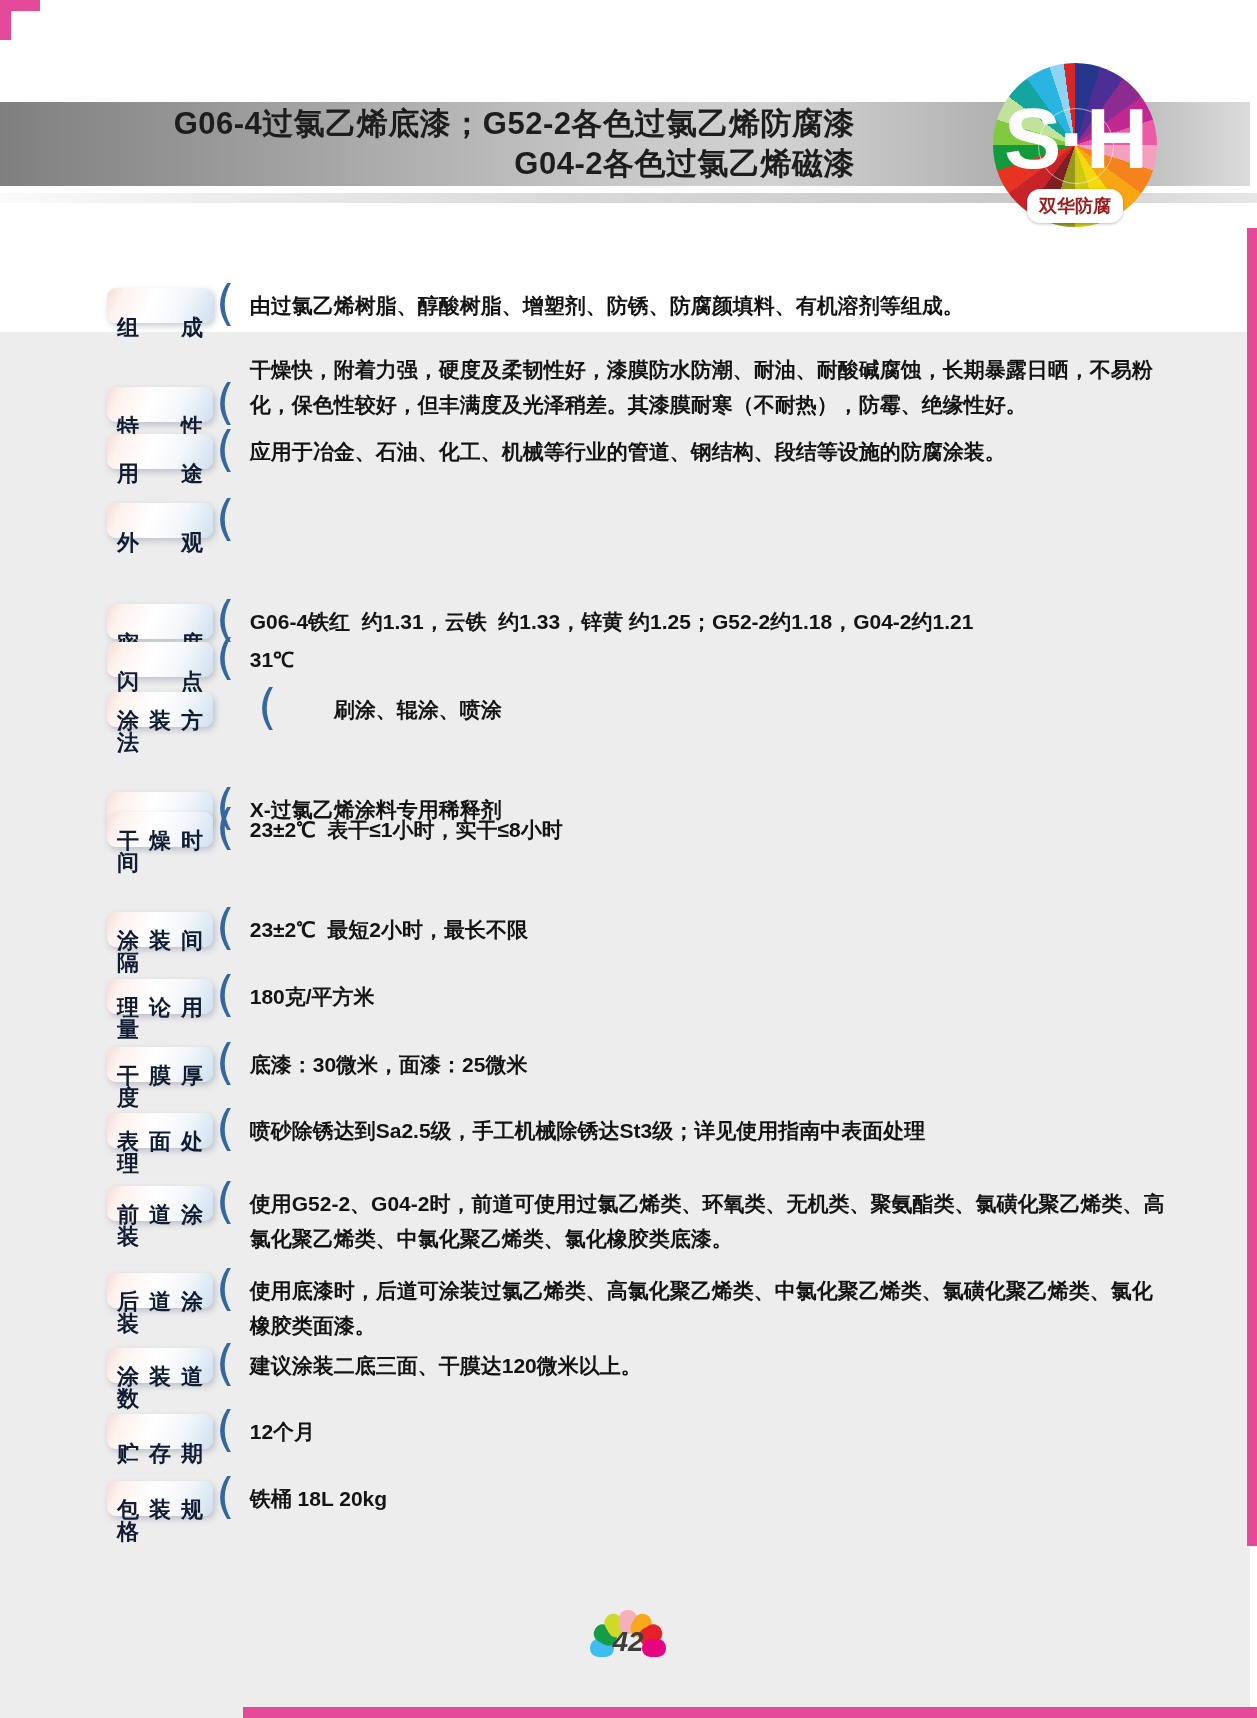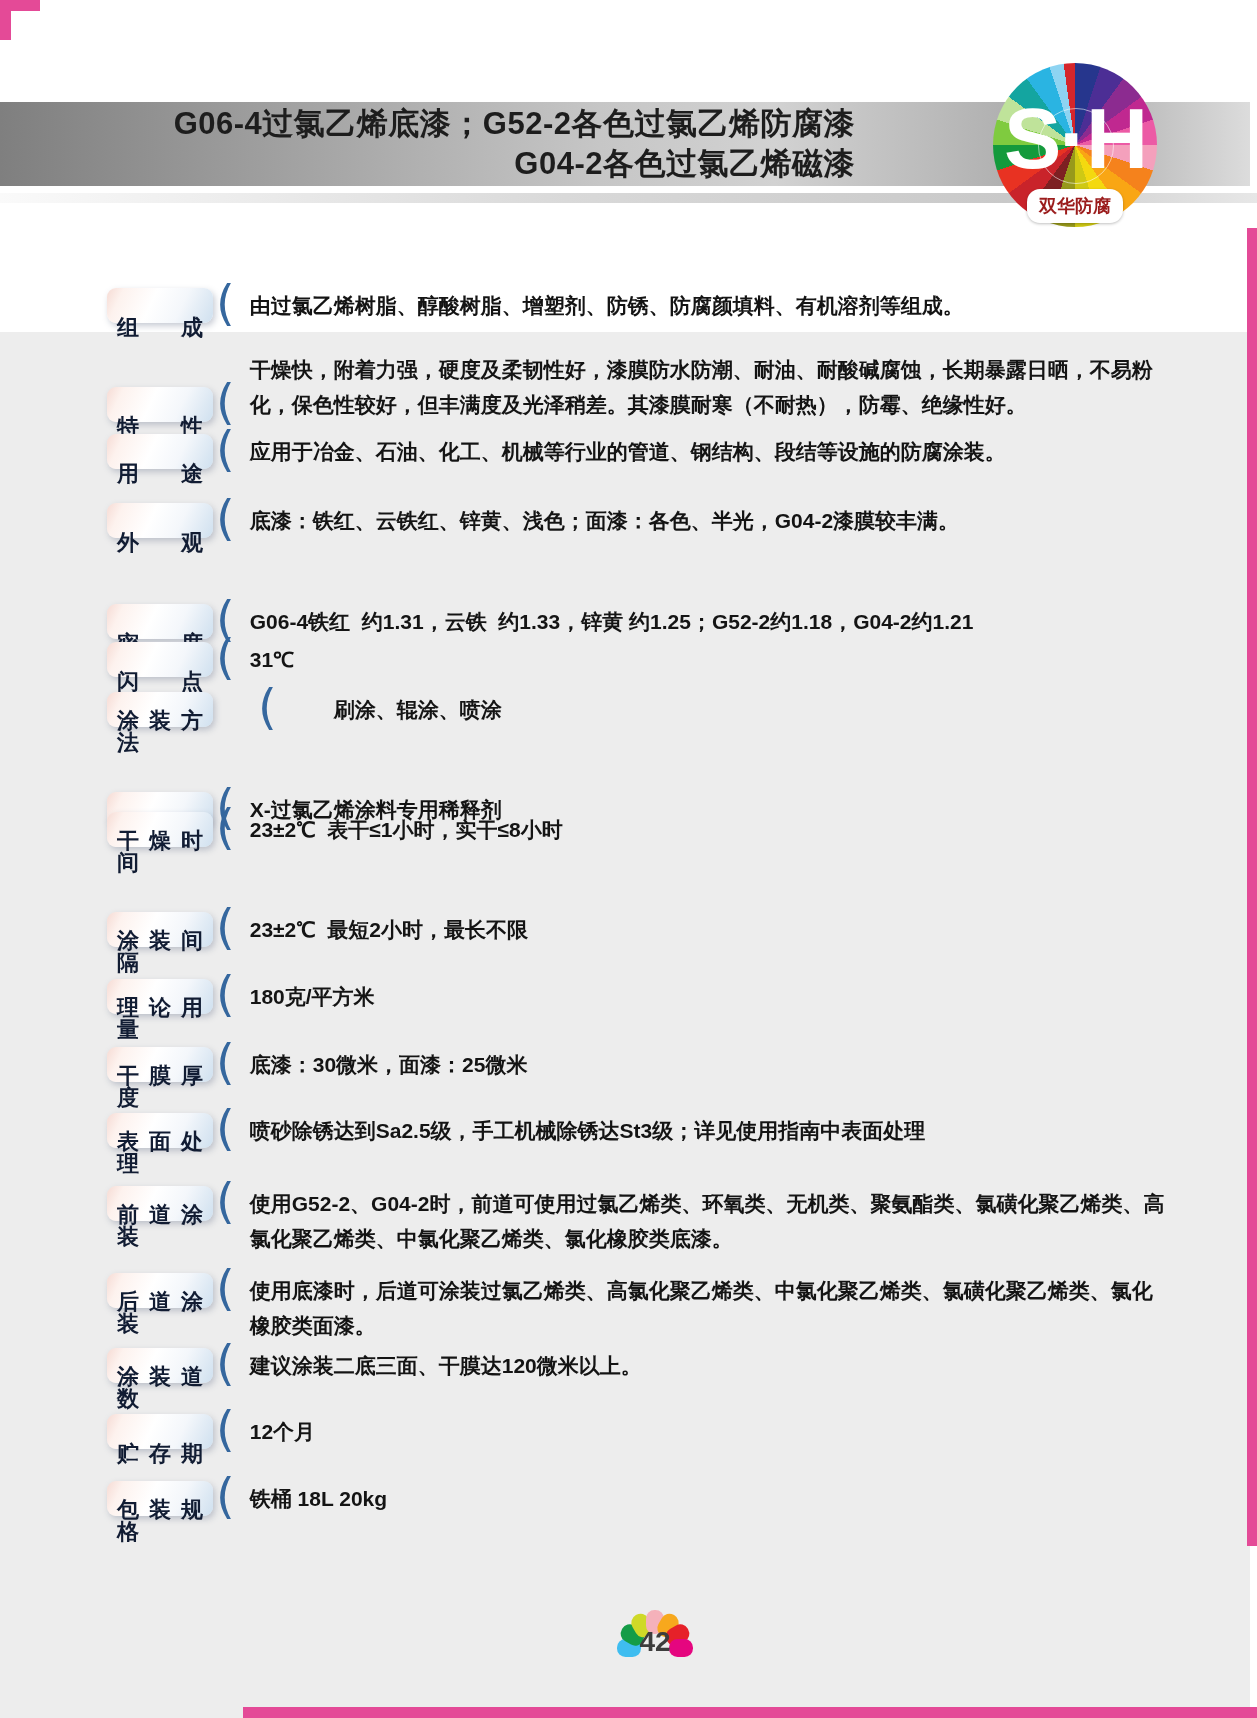--- a/index.html
+++ b/index.html
@@ -74,21 +74,21 @@
   .paren{
     flex:none;font-family:"DejaVu Sans",sans-serif;font-size:48px;line-height:35px;
     color:#35679e;margin-left:3px;position:relative;top:-2px;
   }
   .row-content{
     margin-left:15px;width:920px;font-size:21px;line-height:35px;color:#141414;
     font-weight:bold;white-space:pre-wrap;
   }
 
   
-  .footer{position:absolute;left:617px;top:1602px;width:76px;height:56px;}
+  .footer{position:absolute;left:590px;top:1602px;width:76px;height:56px;font-style:italic;}
   .fan{position:absolute;left:0;top:0;}
   .page-num{
     position:absolute;left:0;top:24px;width:76px;text-align:center;
     font-size:28px;font-weight:bold;color:#3d3d3d;
   }
 </style>
 </head>
 <body>
 
 <div class="page">
@@ -130,21 +130,20 @@
           <span class="pill-label">用途</span>
         </div>
         <span class="paren">(</span>
         <span class="row-content">应用于冶金、石油、化工、机械等行业的管道、钢结构、段结等设施的防腐涂装。</span>
       </div>
       <div class="spec-row" style="top: 503px;">
         <div class="pill">
           <span class="pill-label">外观</span>
         </div>
         <span class="paren">(</span>
-        <span class="row-content">底漆：铁红、云铁红、锌黄、浅色；面漆：各色、半光，G04-2漆膜较丰满。</span>
       </div>
       <div class="spec-row" style="top: 604px;">
         <div class="pill">
           <span class="pill-label">密度</span>
         </div>
         <span class="paren">(</span>
         <span class="row-content">G06-4铁红  约1.31，云铁  约1.33，锌黄 约1.25；G52-2约1.18，G04-2约1.21</span>
       </div>
       <div class="spec-row" style="top: 642px;">
         <div class="pill">

